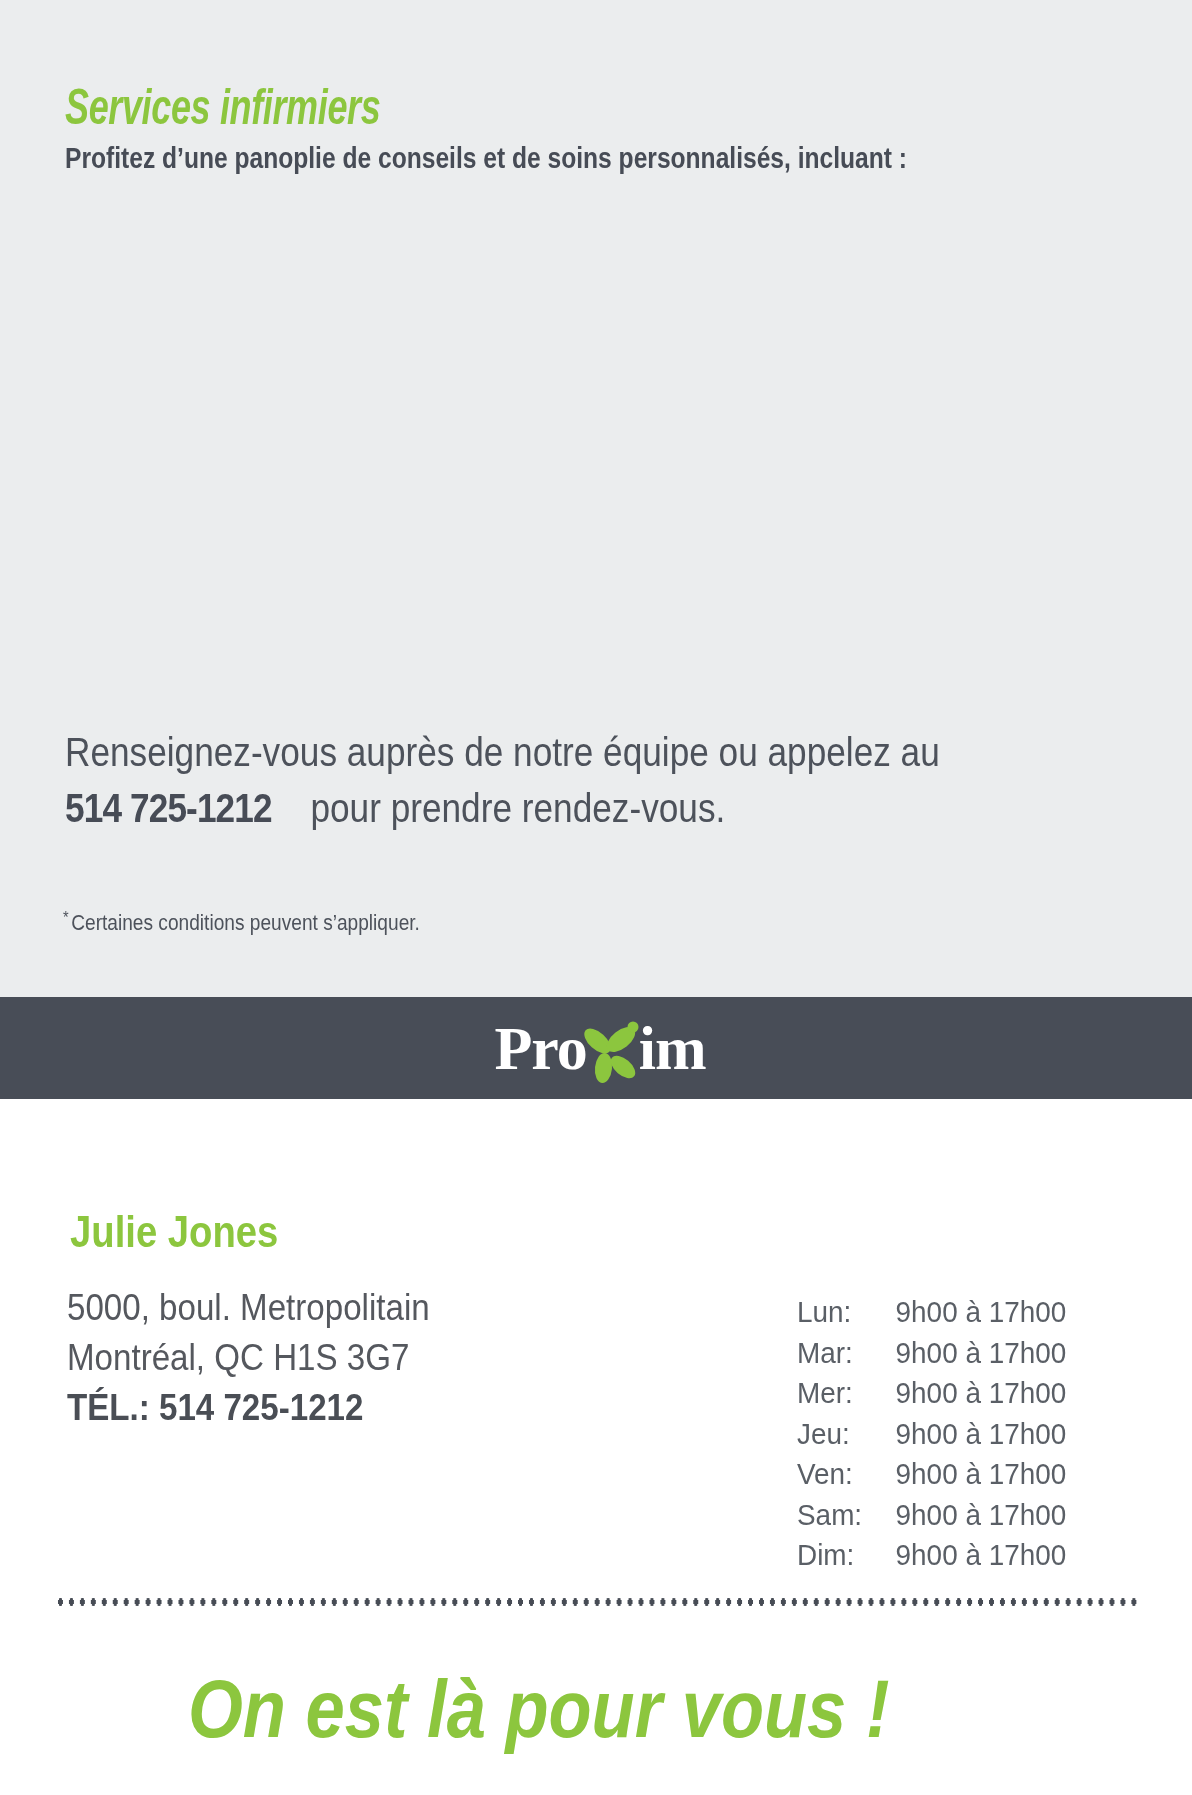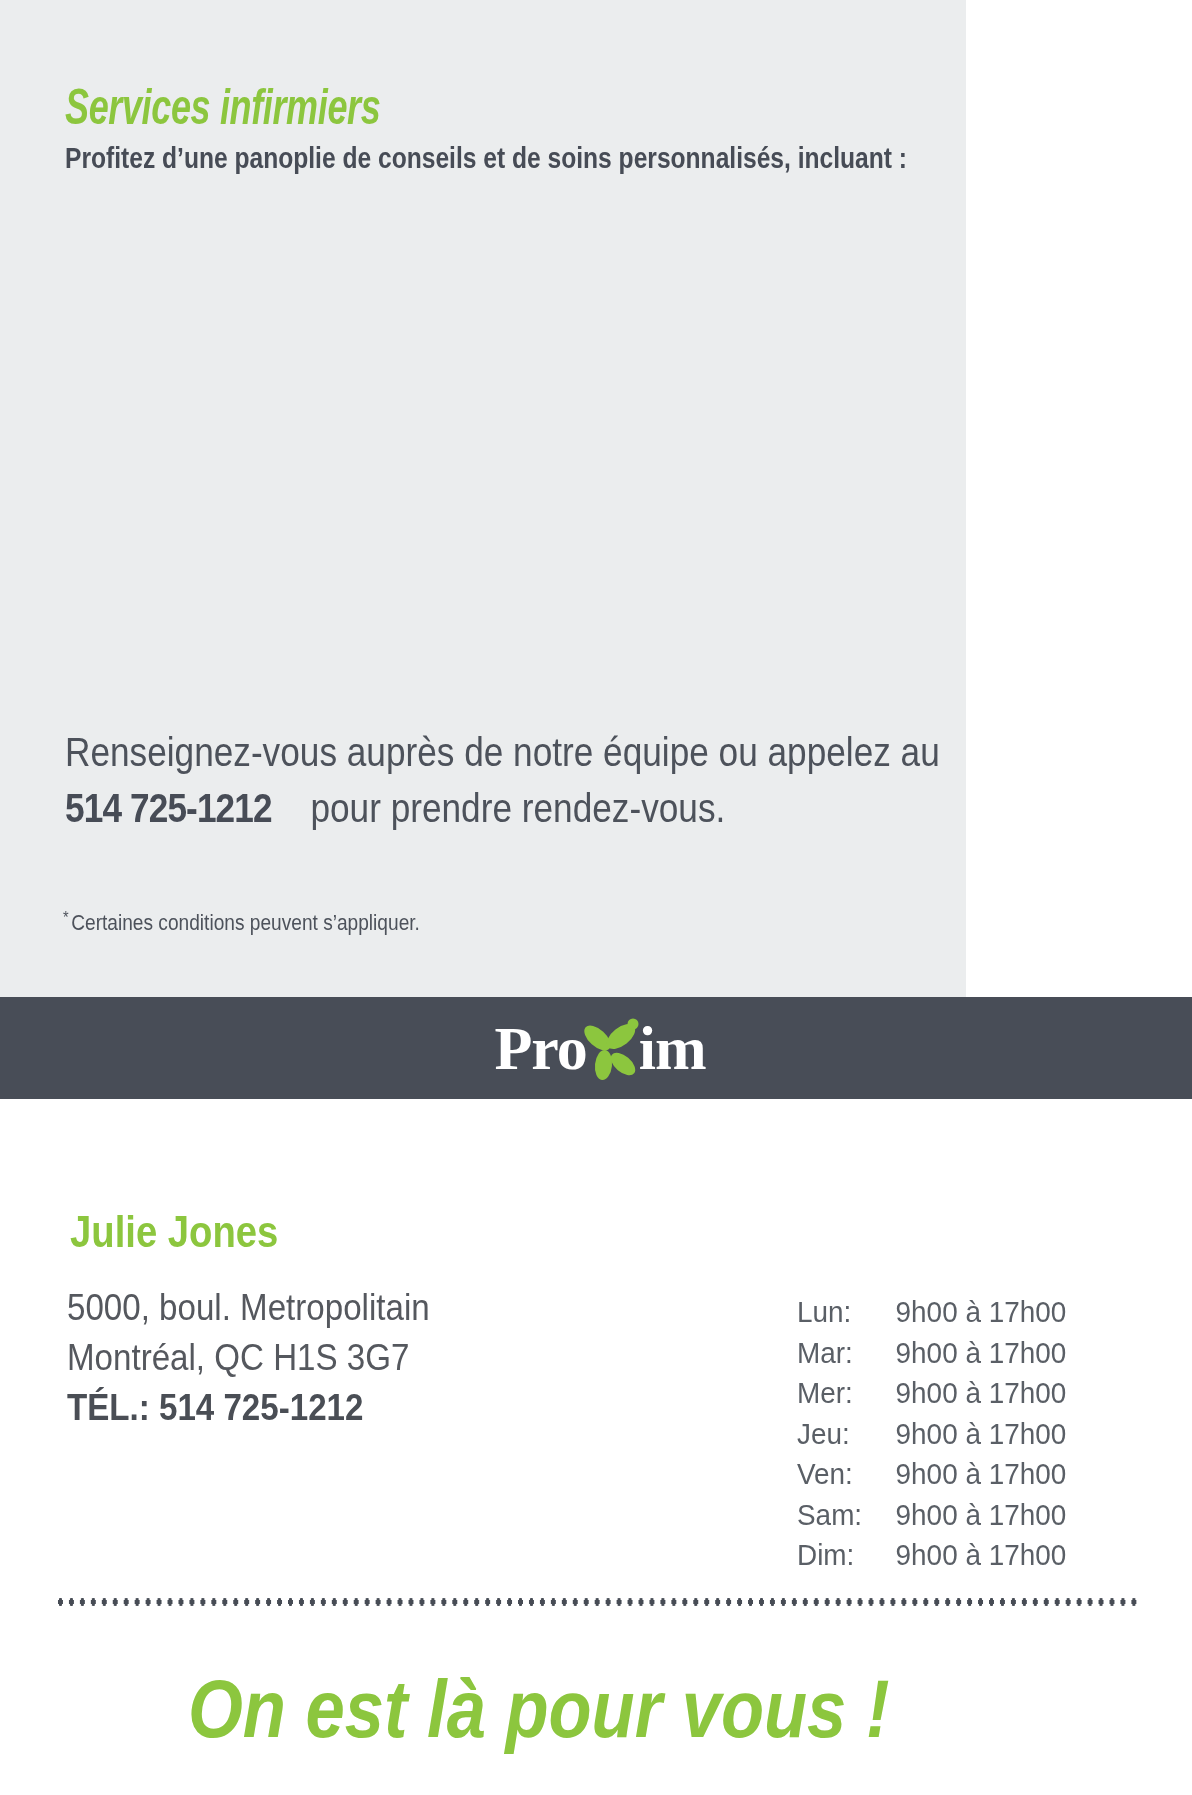--- a/index.html
+++ b/index.html
@@ -1,37 +1,37 @@
 <!DOCTYPE html>
 <html><head>
 <meta charset="utf-8">
 <style>
   html,body{margin:0;padding:0;background:#fff;}
   .page{position:relative;width:1192px;height:1795px;background:#ffffff;overflow:hidden;
         font-family:"Liberation Sans",sans-serif;}
 
-  .top-section{position:absolute;left:0;top:0;width:966px;height:997px;background:#ebedee;}
+  .top-section{position:absolute;left:0;top:0;width:1192px;height:997px;background:#ebedee;}
 
   .services-title{position:absolute;left:65px;top:78px;font-size:50px;font-weight:bold;font-style:italic;
         color:#8cc63e;transform:scaleX(.72);transform-origin:left top;white-space:nowrap;letter-spacing:-.5px;}
   .services-subtitle{position:absolute;left:65px;top:141px;font-size:30px;font-weight:bold;color:#474c56;
         transform:scaleX(.82);transform-origin:left top;white-space:nowrap;}
 
   .contact-info{position:absolute;left:65px;top:724px;font-size:40px;color:#4d525b;line-height:56px;
         transform:scaleX(.88);transform-origin:left top;white-space:nowrap;}
   .contact-info .phone{font-weight:bold;color:#474c56;letter-spacing:-1px;}
   .contact-info .gap{display:inline-block;width:44px;}
 
   .conditions-note{position:absolute;left:63px;top:908px;font-size:22.5px;color:#4d525b;
         transform:scaleX(.85);transform-origin:left top;white-space:nowrap;}
   .conditions-note .mark{font-size:17px;vertical-align:7px;margin-right:3px;}
 
   .brand-band{position:absolute;left:0;top:997px;width:1192px;height:102px;background:#484d57;
         display:flex;justify-content:center;align-items:center;}
-  .proxim-logo{display:flex;align-items:flex-start;font-family:"Liberation Serif",serif;font-weight:bold;
+  .proxim-logo{display:flex;align-items:flex-end;font-family:"Liberation Serif",serif;font-weight:bold;
         color:#ffffff;font-size:62px;letter-spacing:-1px;line-height:1;margin-left:8px;}
   .proxim-logo svg{width:56px;height:64px;margin:0 -1px -5px -3px;}
 
   .pharmacist-name{position:absolute;left:70px;top:1206px;font-size:45px;font-weight:bold;color:#8cc63e;
         transform:scaleX(.85);transform-origin:left top;white-space:nowrap;}
 
   .store-address{position:absolute;left:67px;top:1283px;font-size:36px;color:#55585e;line-height:50px;
         transform:scaleX(.92);transform-origin:left top;white-space:nowrap;}
   .store-address .tel{font-weight:bold;color:#4a4e55;}
 

